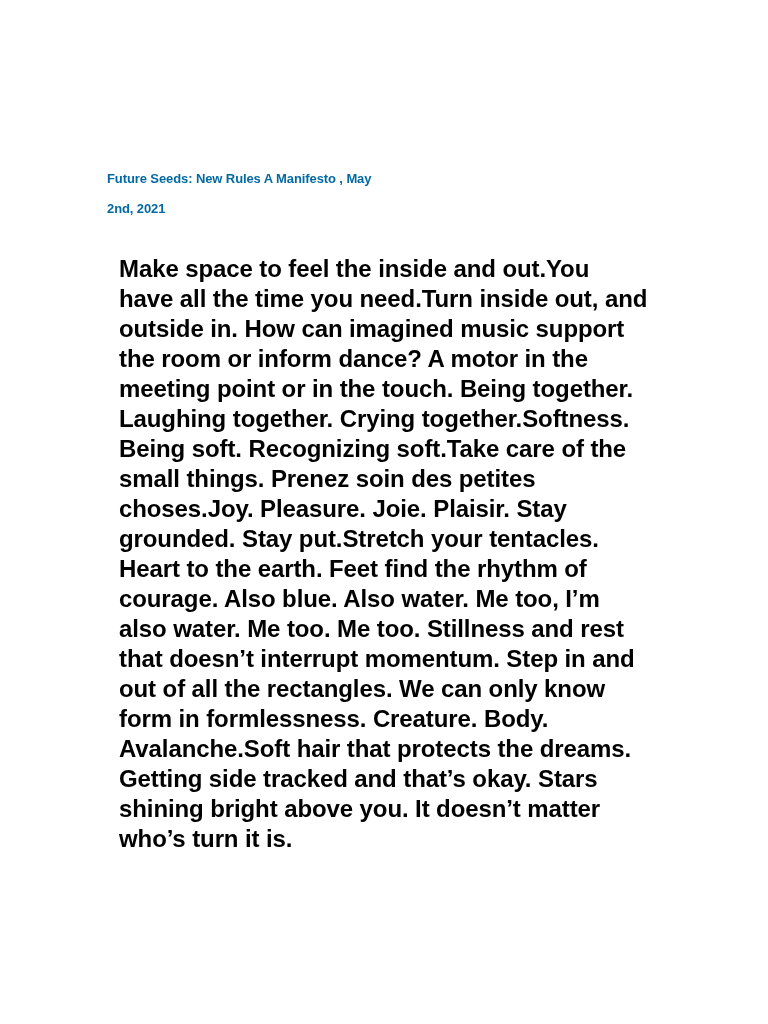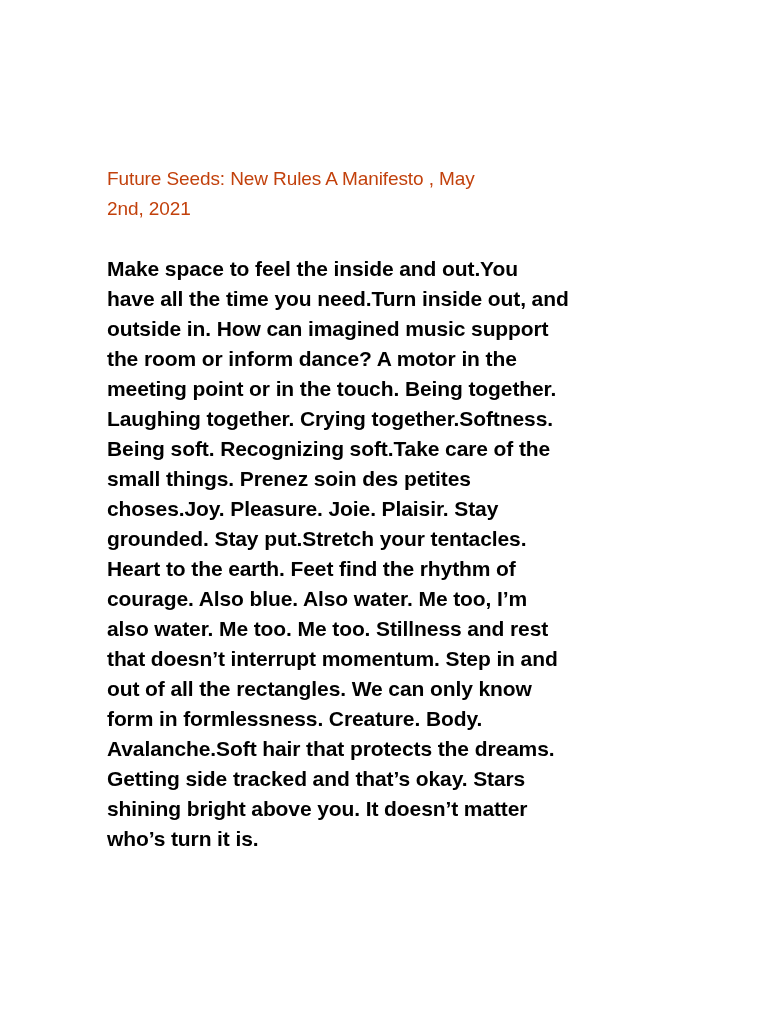--- a/index.html
+++ b/index.html
@@ -21,30 +21,30 @@
     background: #ffffff;
   }
   .text-block {
     position: absolute;
     left: 107px;
     top: 164px;
     width: 560px;
   }
   .doc-title {
     margin: 0 0 30px 0;
-    font-size: 19px;
+    font-size: 13px;
     line-height: 30px;
-    font-weight: 400;
+    font-weight: 700;
     letter-spacing: -0.1px;
     white-space: pre-line;
-    color: #c2410c;
+    color: #0369a1;
   }
   .doc-body {
-    margin: 0;
-    font-size: 21px;
+    margin: 12px;
+    font-size: 24px;
     line-height: 30px;
     font-weight: 700;
     letter-spacing: -0.1px;
     white-space: pre-line;
     color: #000000;
   }
 </style>
 </head>
 <body>
 

